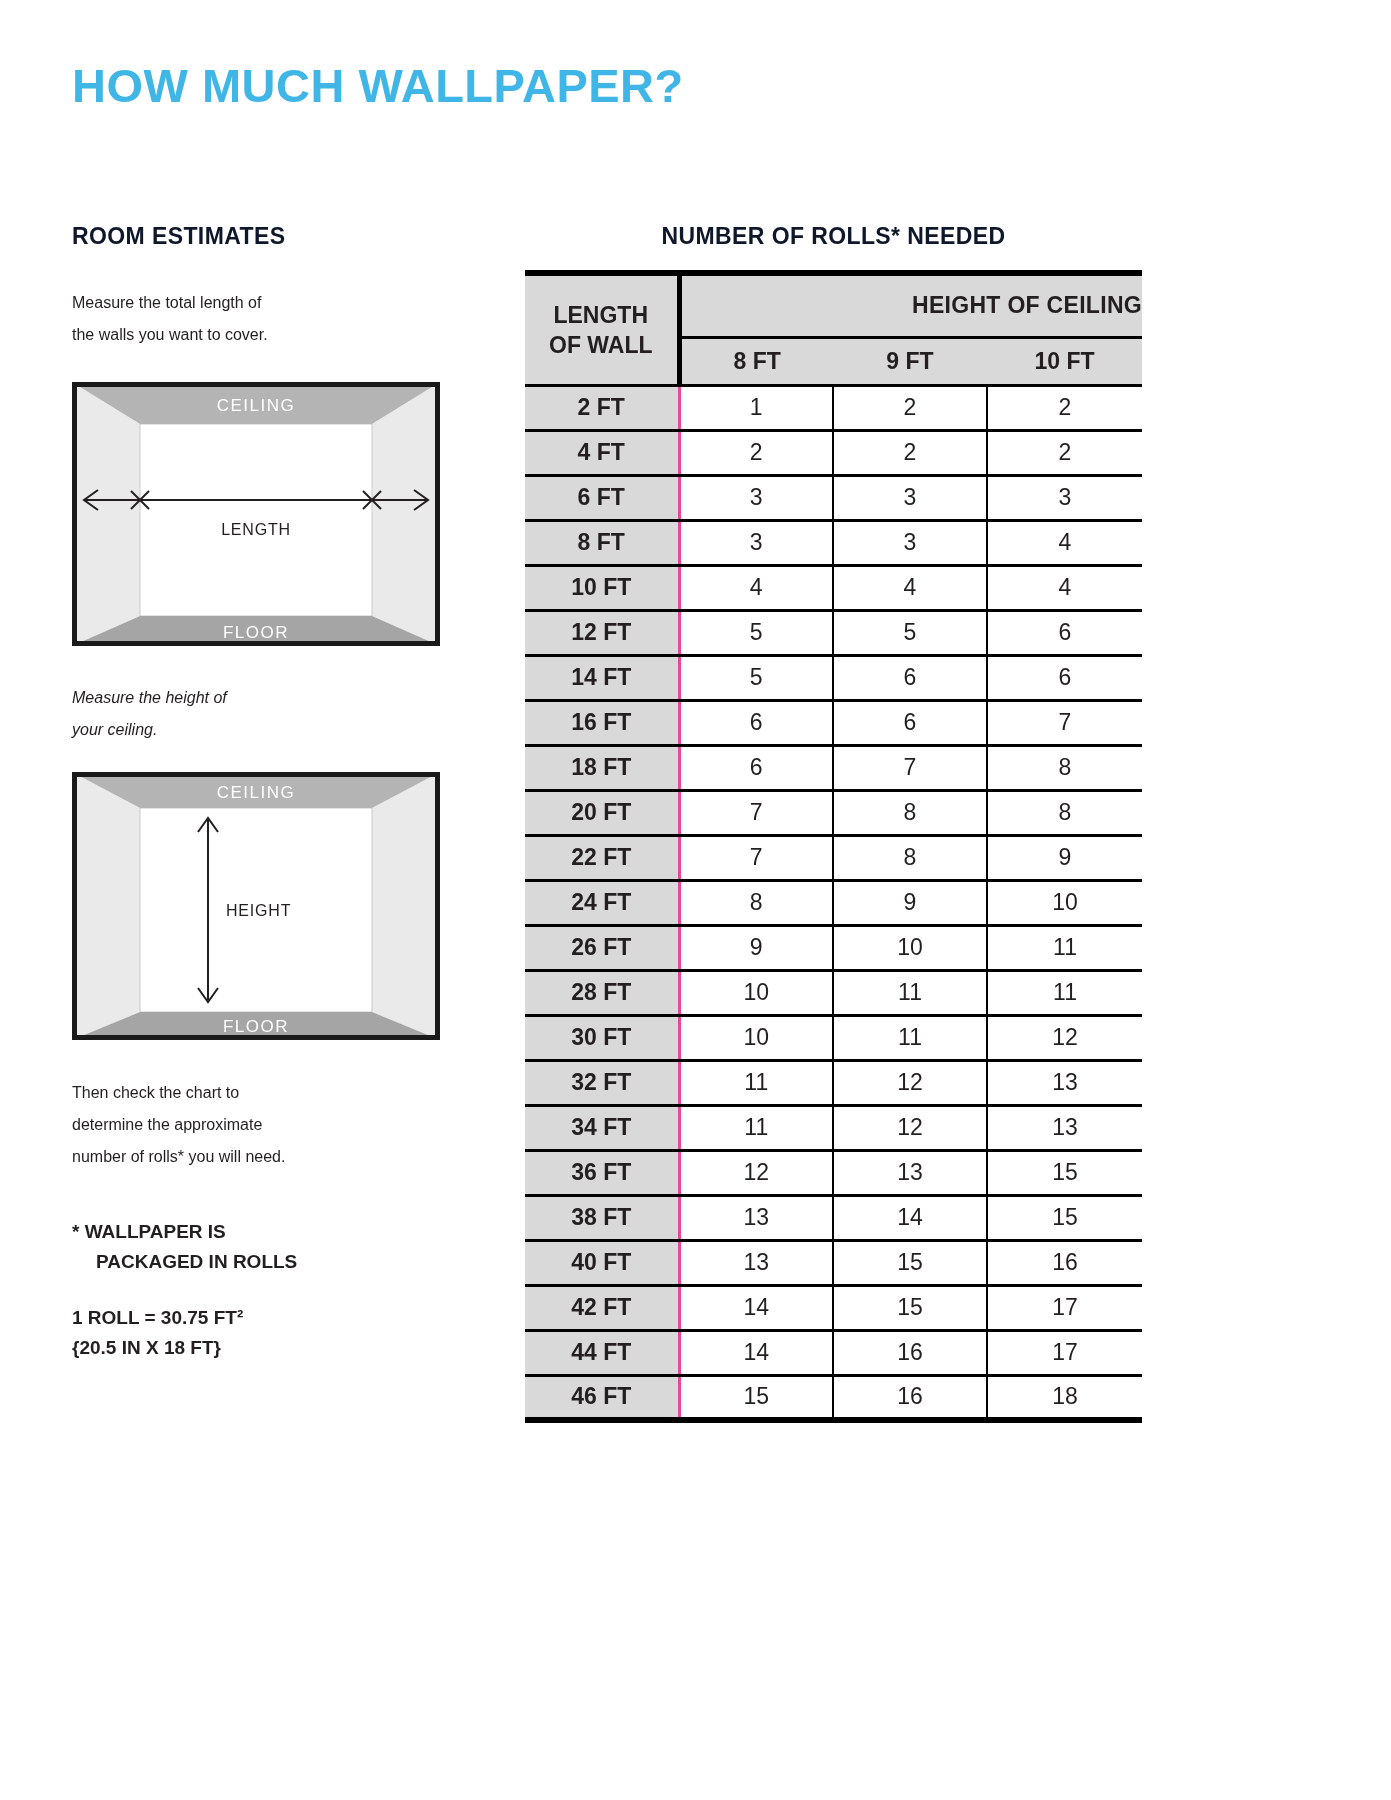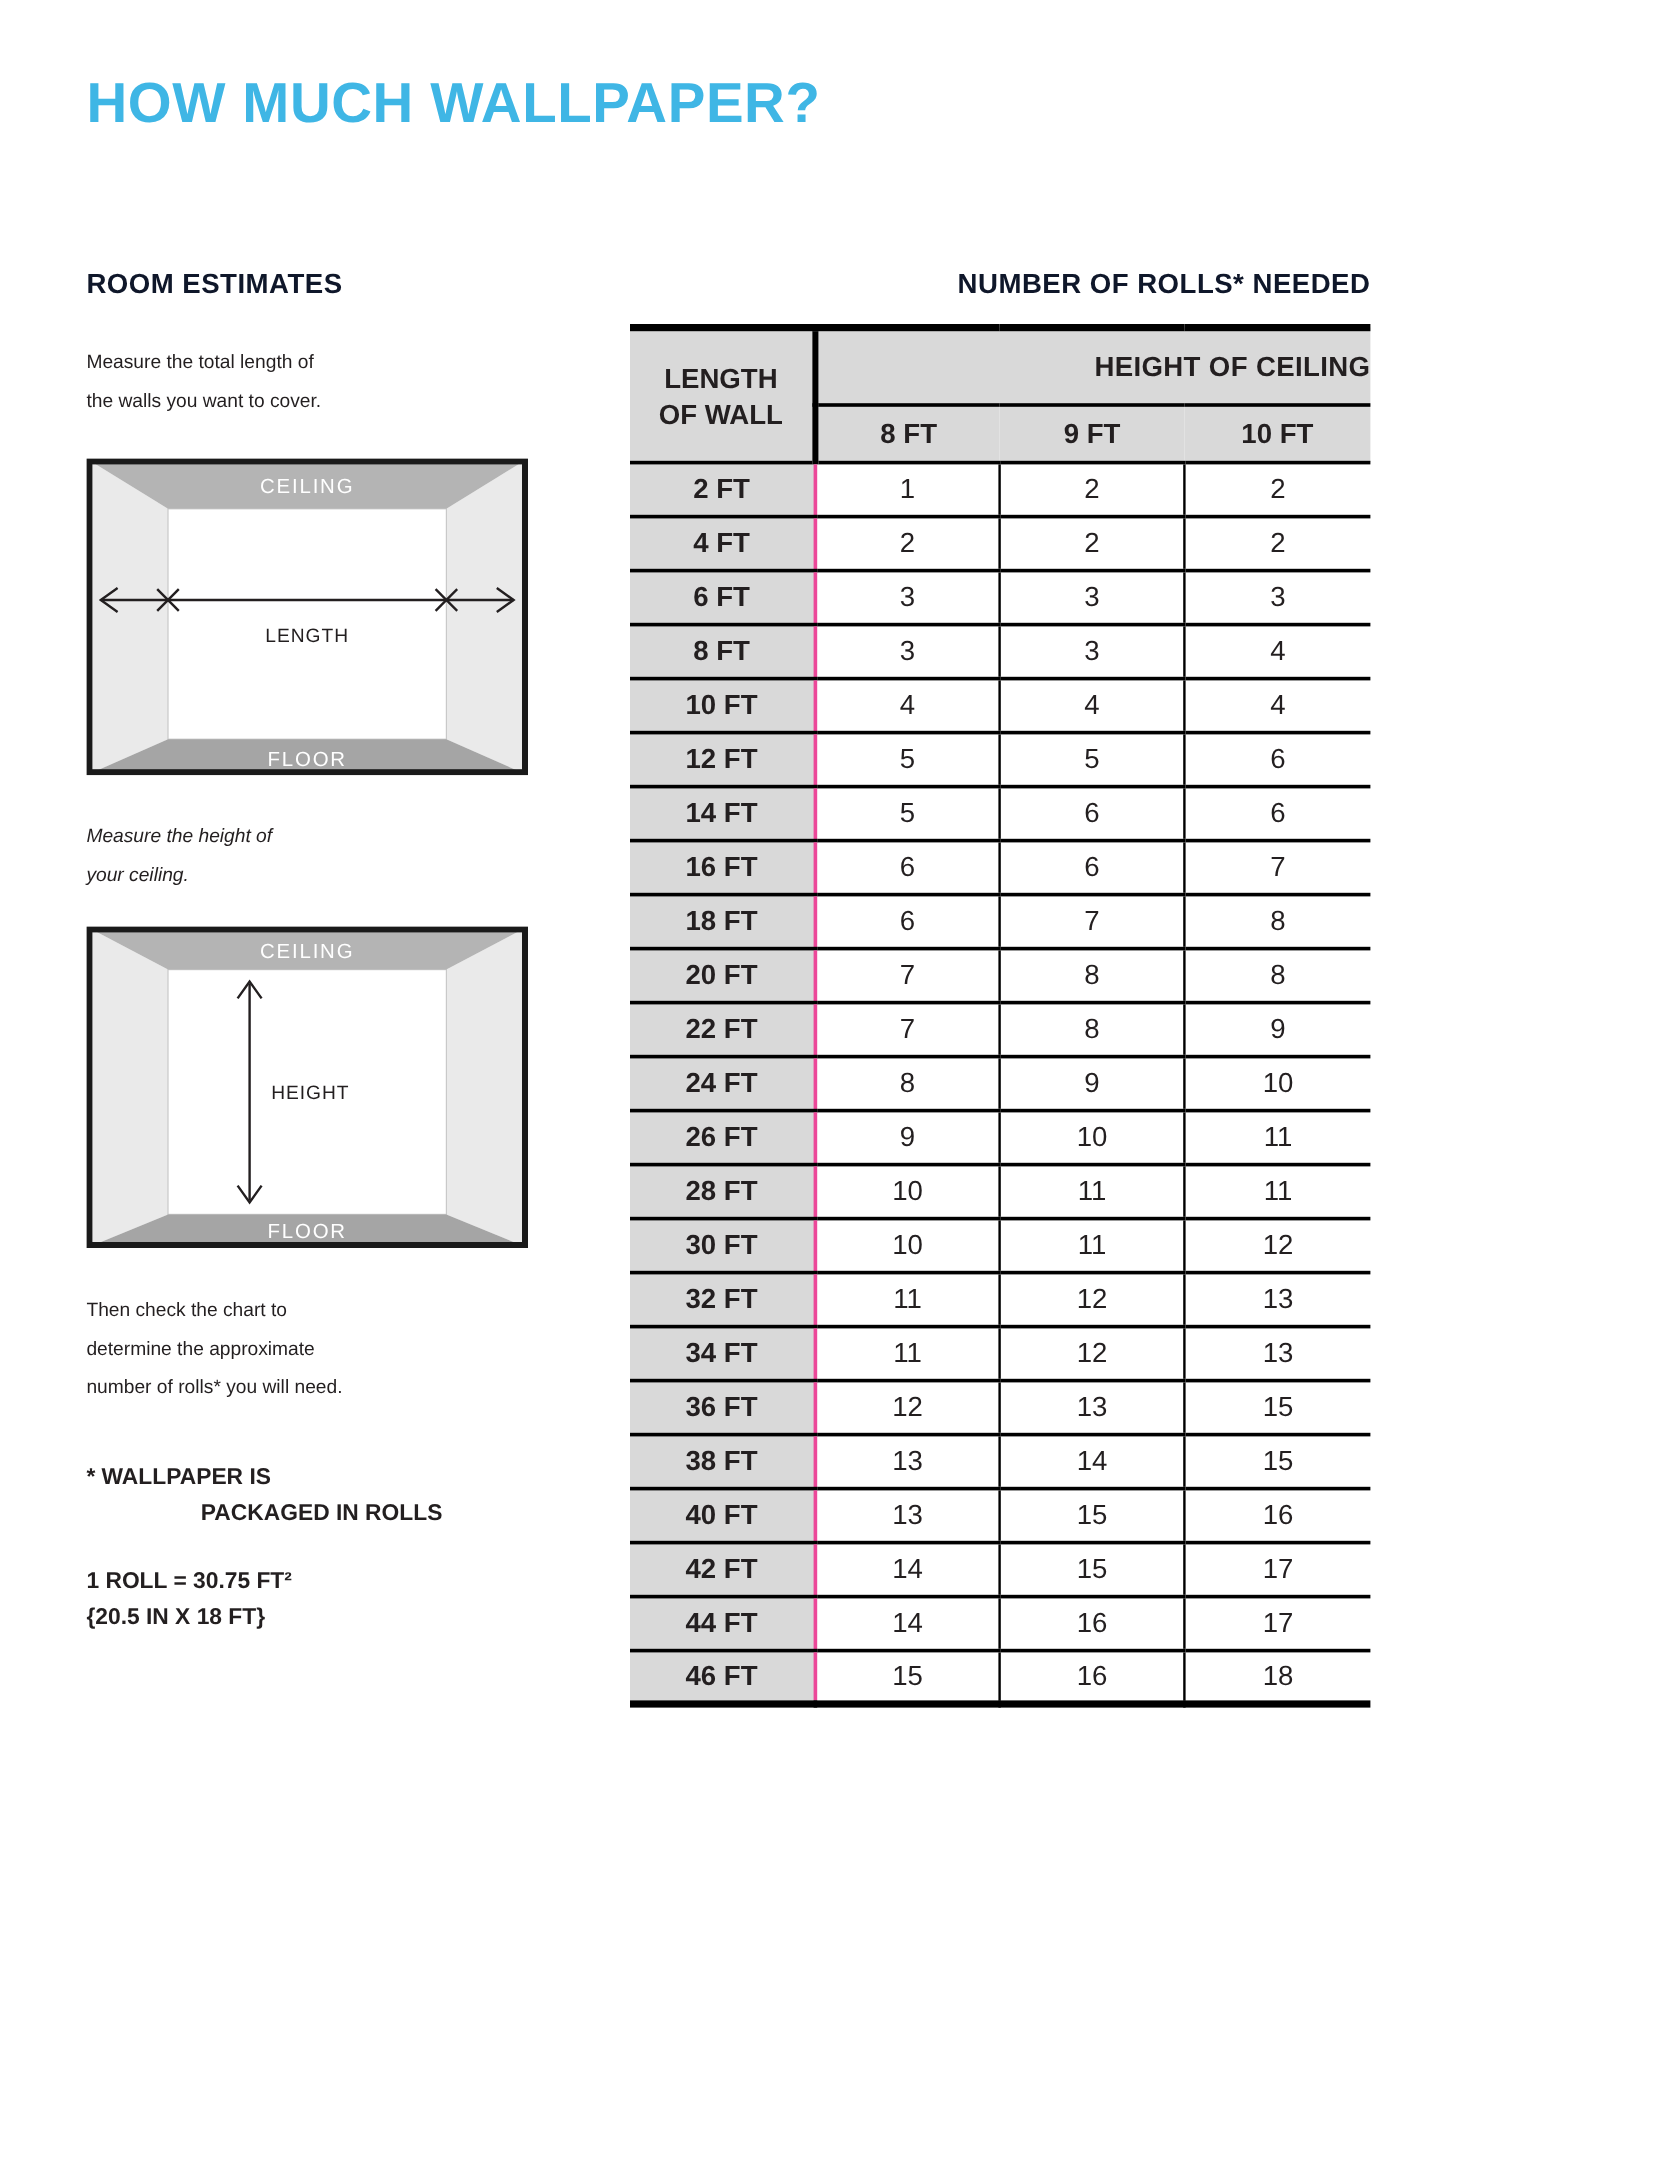--- a/index.html
+++ b/index.html
@@ -28,21 +28,21 @@
   }
   .left-col { width: 368px; margin-right: 85px; flex: none; }
   .right-col { width: 617px; flex: none; }
 
   .section-heading {
     font-size: 23px;
     font-weight: bold;
     color: #0f172a;
     letter-spacing: 0.4px;
   }
-  .right-col .section-heading { text-align: right; }
+  .right-col .section-heading { text-align: center; }
 
   .instruction {
     font-size: 16px;
     line-height: 32px;
     white-space: pre-line;
     margin-top: 37px;
   }
 
   .room-diagram { display: block; margin-top: 31px; }
   .room-diagram text {
@@ -56,21 +56,21 @@
   .diagram2 { margin-top: 26px; }
   .step2 { margin-top: 36px; font-style: italic; }
   .step3 { margin-top: 37px; }
 
   .note-bold {
     font-size: 19px;
     font-weight: bold;
     line-height: 30px;
   }
   .note-packaging { margin-top: 44px; }
-  .note-packaging .indent { padding-left: 24px; text-align: center; }
+  .note-packaging .indent { padding-left: 24px; }
   .note-rollsize { margin-top: 26px; }
 
   
   .rolls-table {
     border-collapse: collapse;
     table-layout: fixed;
     width: 617px;
     margin-top: 20px;
     border-top: 6px solid #000;
     border-bottom: 6px solid #000;

